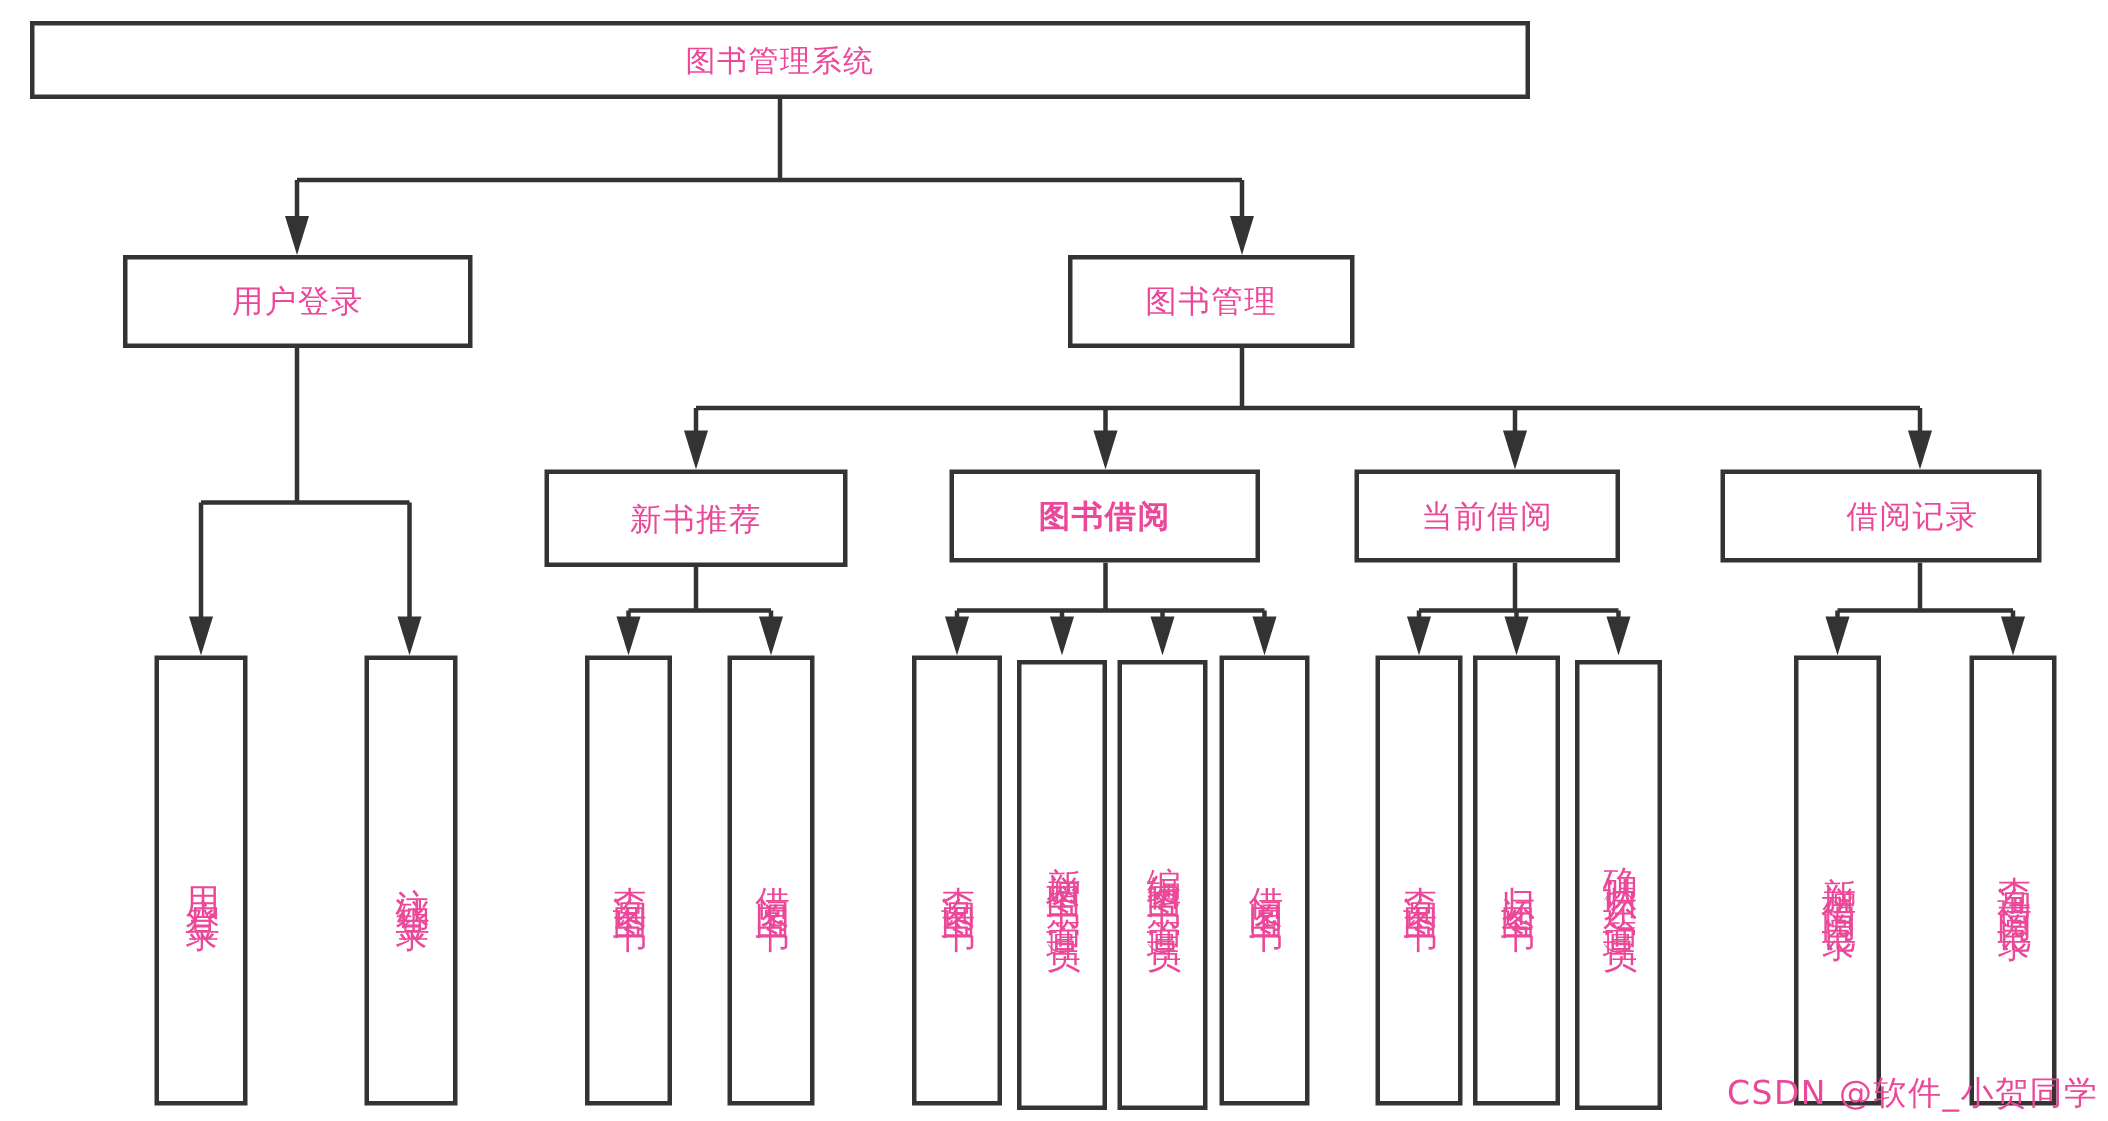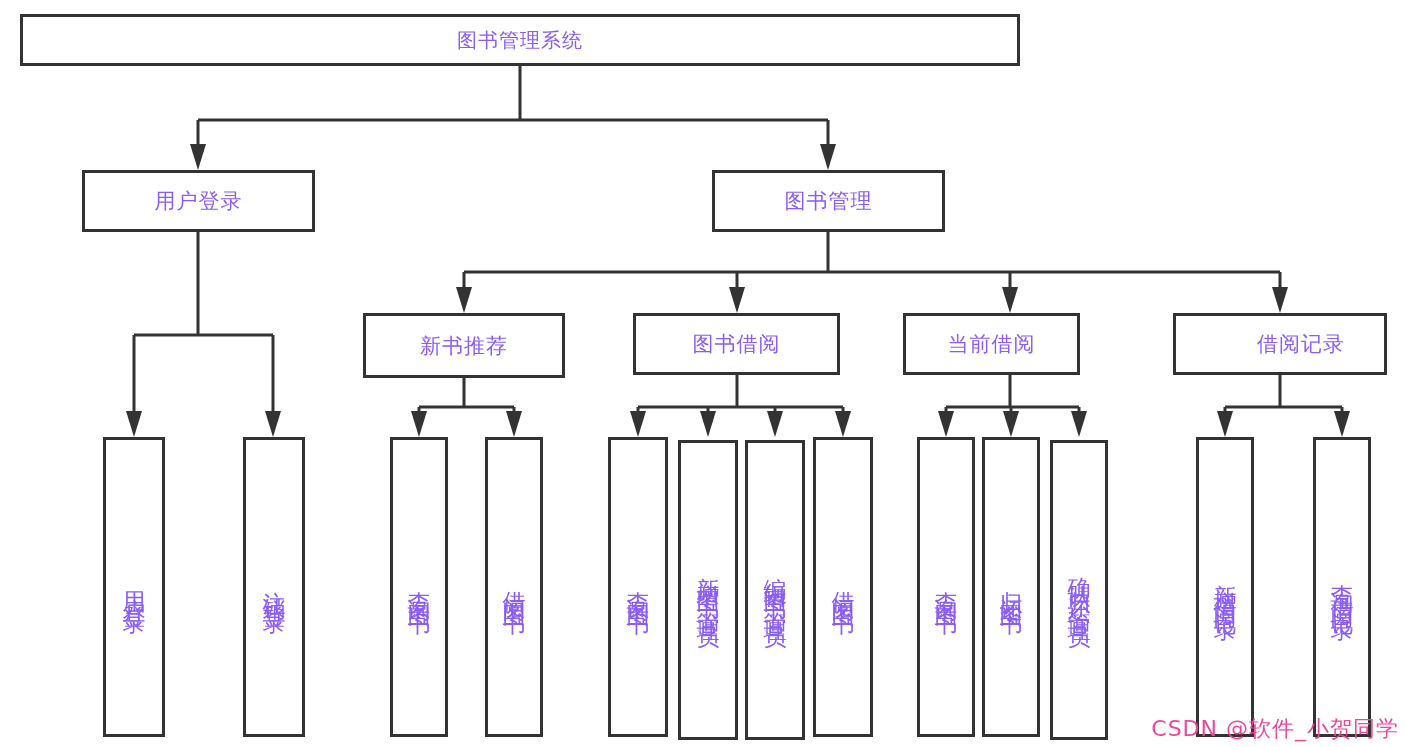--- a/index.html
+++ b/index.html
@@ -23,21 +23,21 @@
   }
   .connectors polygon {
     fill: #333333;
     stroke: none;
   }
   .node {
     position: absolute;
     box-sizing: border-box;
     background: #ffffff;
     border: 3px solid #333333;
-    color: #8b5cf6;
+    color: #ec4899;
     display: flex;
     align-items: center;
     justify-content: center;
     text-align: center;
   }
   .node.h { font-size: 21px; letter-spacing: 1px; }
   .node.root { font-size: 20px; }
   .node.v { font-size: 23px; }
   .node.v .vtext {
     writing-mode: vertical-rl;
@@ -115,34 +115,34 @@
     <polygon points="1334,411 1350,411 1342,437"></polygon>
   </svg>
 
   <div class="node h root" style="left:20px; top:14px; width:1000px; height:52px;">
     <span>图书管理系统</span>
   </div>
 
   <div class="node h" style="left:82px; top:170px; width:233px; height:62px;">
     <span>用户登录</span>
   </div>
-  <div class="node h" style="left:712px; top:170px; width:233px; height:62px;">
+  <div class="node h" style="left:712px; top:170px; width:191px; height:62px;">
     <span>图书管理</span>
   </div>
 
   <div class="node h" style="left:363px; top:313px; width:202px; height:65px;">
     <span>新书推荐</span>
   </div>
-  <div class="node h" style="left:633px; top:313px; width:207px; height:62px;">
+  <div class="node h" style="left:633px; top:313px; width:207px; height:62px;font-weight:bold;">
     <span>图书借阅</span>
   </div>
   <div class="node h" style="left:903px; top:313px; width:177px; height:62px;">
     <span>当前借阅</span>
   </div>
-  <div class="node h" style="left:1173px; top:313px; width:214px; height:62px;padding-left:42px;">
+  <div class="node h" style="left:1147px; top:313px; width:214px; height:62px;padding-left:42px;">
     <span>借阅记录</span>
   </div>
 
   <div class="node v" style="left:103px; top:437px; width:62px; height:300px;">
     <span class="vtext">用户登录</span>
   </div>
   <div class="node v" style="left:243px; top:437px; width:62px; height:300px;">
     <span class="vtext">注销登录</span>
   </div>
 

